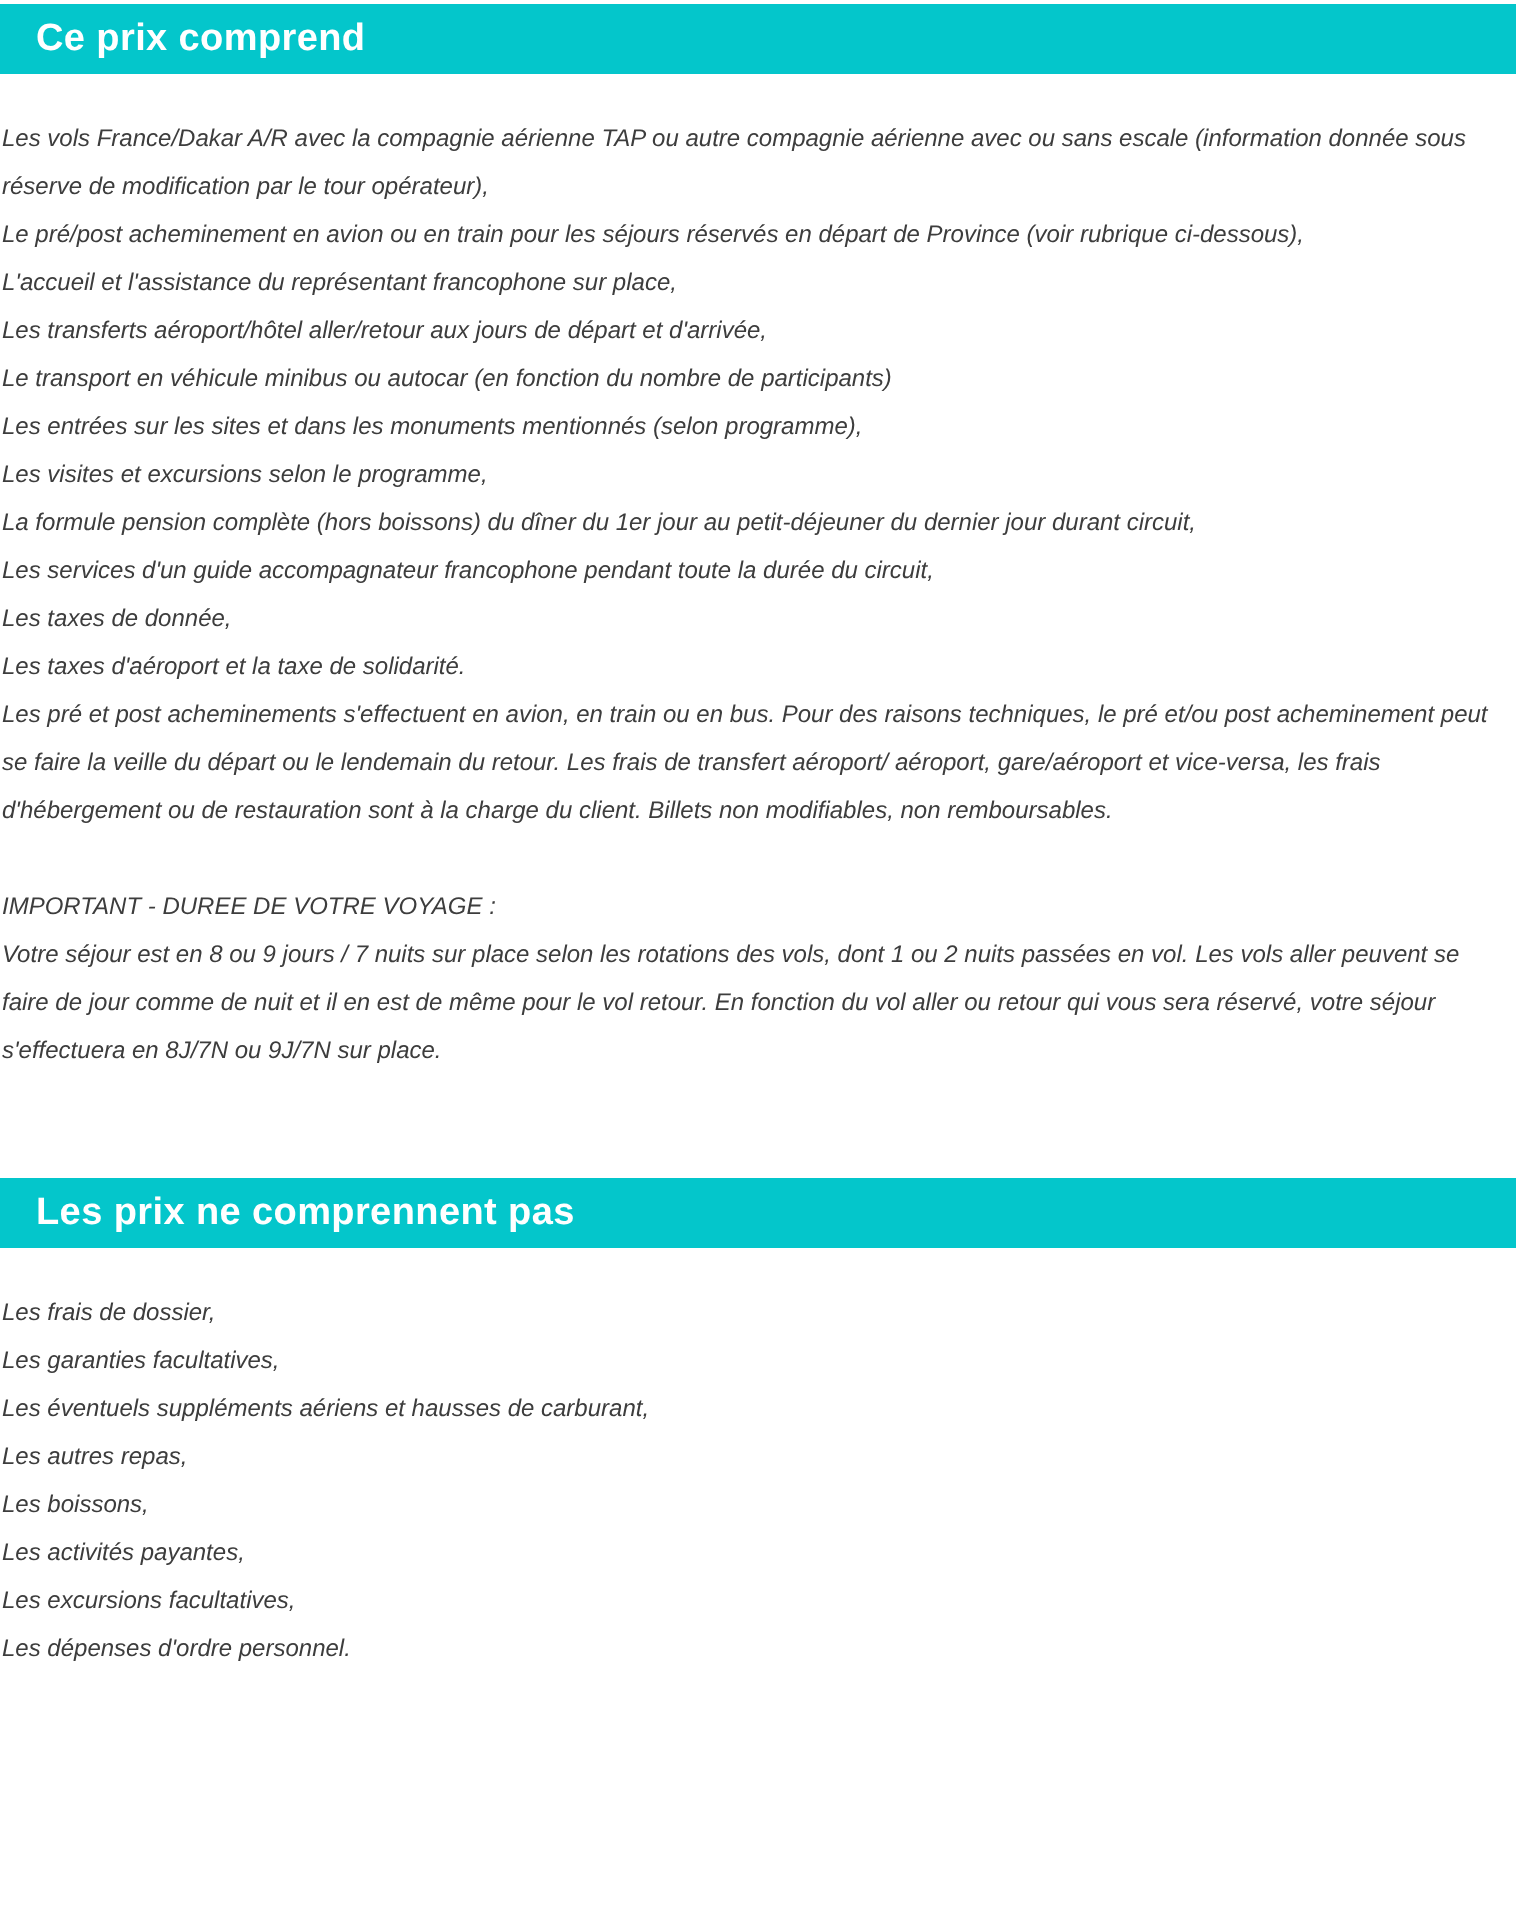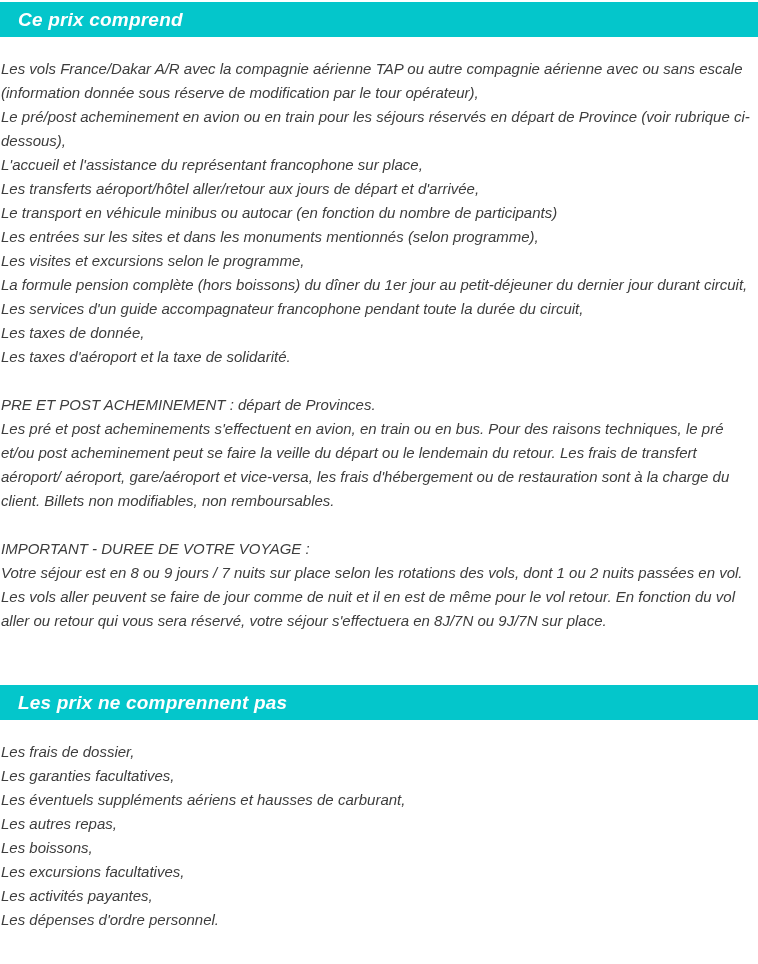--- a/index.html
+++ b/index.html
@@ -18,27 +18,26 @@
     height: 35px;
     margin-top: 2px;
     display: flex;
     align-items: center;
     padding: 0 18px;
   }
   .section-title {
     color: #ffffff;
     font-size: 19px;
     font-weight: bold;
-    font-style: italic;
     letter-spacing: 0.2px;
   }
   .section-body {
     padding: 20px 2px 0 1px;
     font-style: italic;
-    font-size: 15px;
+    font-size: 12px;
     line-height: 24px;
     color: #3d3d3d;
   }
   .section-body.first {
     padding-bottom: 50px;
   }
   .section-body.second {
     padding-bottom: 18px;
   }
   .section-body p { margin: 0; }
@@ -58,36 +57,35 @@
       <p>Le pré/post acheminement en avion ou en train pour les séjours réservés en départ de Province (voir rubrique ci-dessous),</p>
       <p>L'accueil et l'assistance du représentant francophone sur place,</p>
       <p>Les transferts aéroport/hôtel aller/retour aux jours de départ et d'arrivée,</p>
       <p>Le transport en véhicule minibus ou autocar (en fonction du nombre de participants)</p>
       <p>Les entrées sur les sites et dans les monuments mentionnés (selon programme),</p>
       <p>Les visites et excursions selon le programme,</p>
       <p>La formule pension complète (hors boissons) du dîner du 1er jour au petit-déjeuner du dernier jour durant circuit,</p>
       <p>Les services d'un guide accompagnateur francophone pendant toute la durée du circuit,</p>
       <p>Les taxes de donnée,</p>
       <p>Les taxes d'aéroport et la taxe de solidarité.</p>
-      <p class="gap-top">PRE ET POST ACHEMINEMENT : départ de Provinces.</p>
       <p>Les pré et post acheminements s'effectuent en avion, en train ou en bus. Pour des raisons techniques, le pré et/ou post acheminement peut se faire la veille du départ ou le lendemain du retour. Les frais de transfert aéroport/ aéroport, gare/aéroport et vice-versa, les frais d'hébergement ou de restauration sont à la charge du client. Billets non modifiables, non remboursables.</p>
       <p class="gap-top">IMPORTANT - DUREE DE VOTRE VOYAGE :</p>
       <p>Votre séjour est en 8 ou 9 jours / 7 nuits sur place selon les rotations des vols, dont 1 ou 2 nuits passées en vol. Les vols aller peuvent se faire de jour comme de nuit et il en est de même pour le vol retour. En fonction du vol aller ou retour qui vous sera réservé, votre séjour s'effectuera en 8J/7N ou 9J/7N sur place.</p>
     </div>
   </section>
 
   <section>
     <header class="section-header">
       <h2 class="section-title">Les prix ne comprennent pas</h2>
     </header>
     <div class="section-body second">
       <p>Les frais de dossier,</p>
       <p>Les garanties facultatives,</p>
       <p>Les éventuels suppléments aériens et hausses de carburant,</p>
       <p>Les autres repas,</p>
       <p>Les boissons,</p>
+      <p>Les activités payantes,</p>
       <p>Les excursions facultatives,</p>
-      <p>Les activités payantes,</p>
       <p>Les dépenses d'ordre personnel.</p>
     </div>
   </section>
 
 </div>
 
 </body></html>

